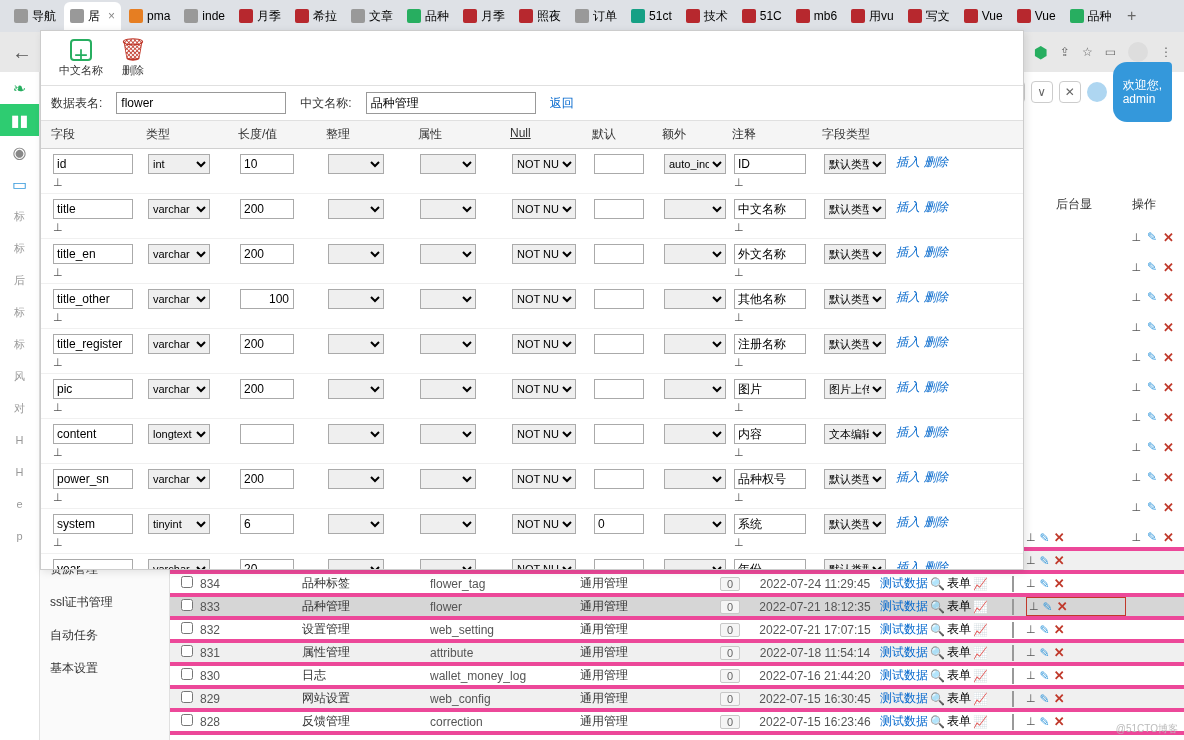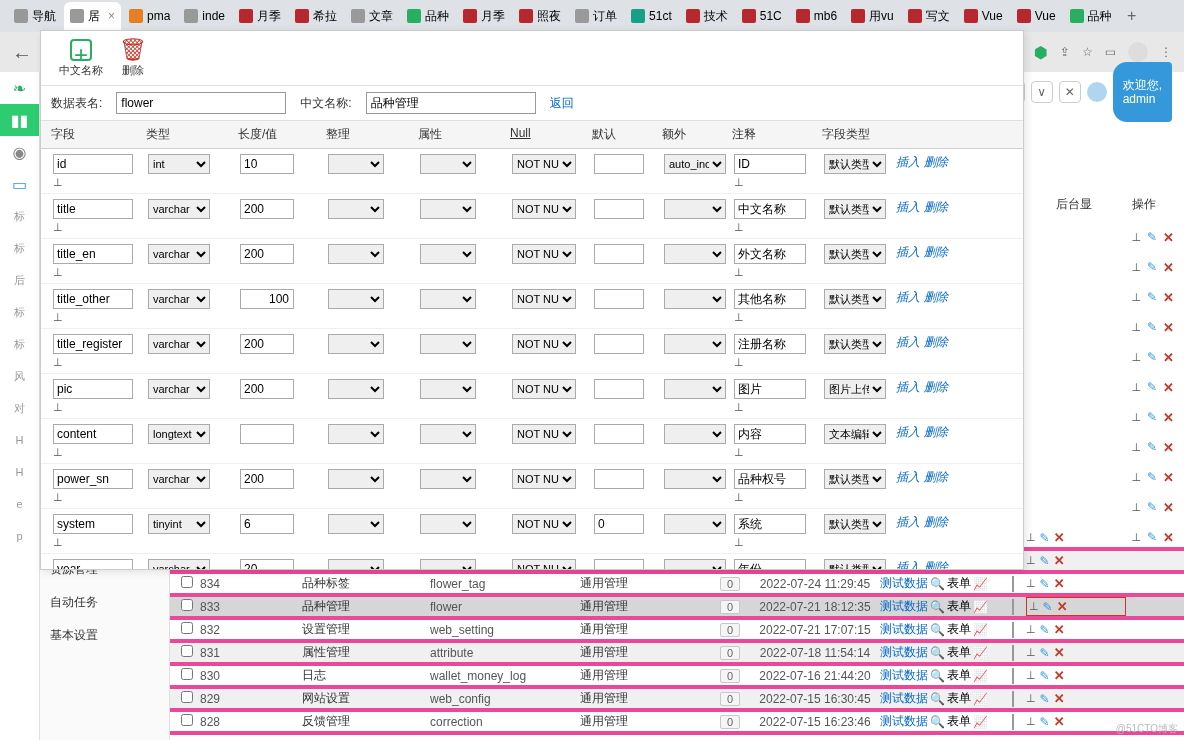--- a/index.html
+++ b/index.html
@@ -207,20 +207,21 @@
         <div class="icon" style="font-size: 11px; color: rgb(153, 153, 153);">对</div>
         <div class="icon" style="font-size: 11px; color: rgb(153, 153, 153);">H</div>
         <div class="icon" style="font-size: 11px; color: rgb(153, 153, 153);">H</div>
         <div class="icon" style="font-size: 11px; color: rgb(153, 153, 153);">e</div>
         <div class="icon" style="font-size: 11px; color: rgb(153, 153, 153);">p</div>
       </div>
   </div>
   <div class="bg-sidebar" id="leftmenu">
       <div class="menu-item">HTML5 App生成</div>
       <div class="menu-item">资源管理</div>
+      <div class="menu-item">ssl证书管理</div>
       <div class="menu-item">自动任务</div>
       <div class="menu-item">基本设置</div>
     </div>
   <div class="bg-main">
     <div class="bg-topbar">
       <span class="chev">∧</span>
       <span class="chev">∨</span>
       <span class="chev">✕</span>
       <span style="width:20px;height:20px;border-radius:50%;background:#aed6f1;display:inline-block;"></span>
       <div class="user-badge">

